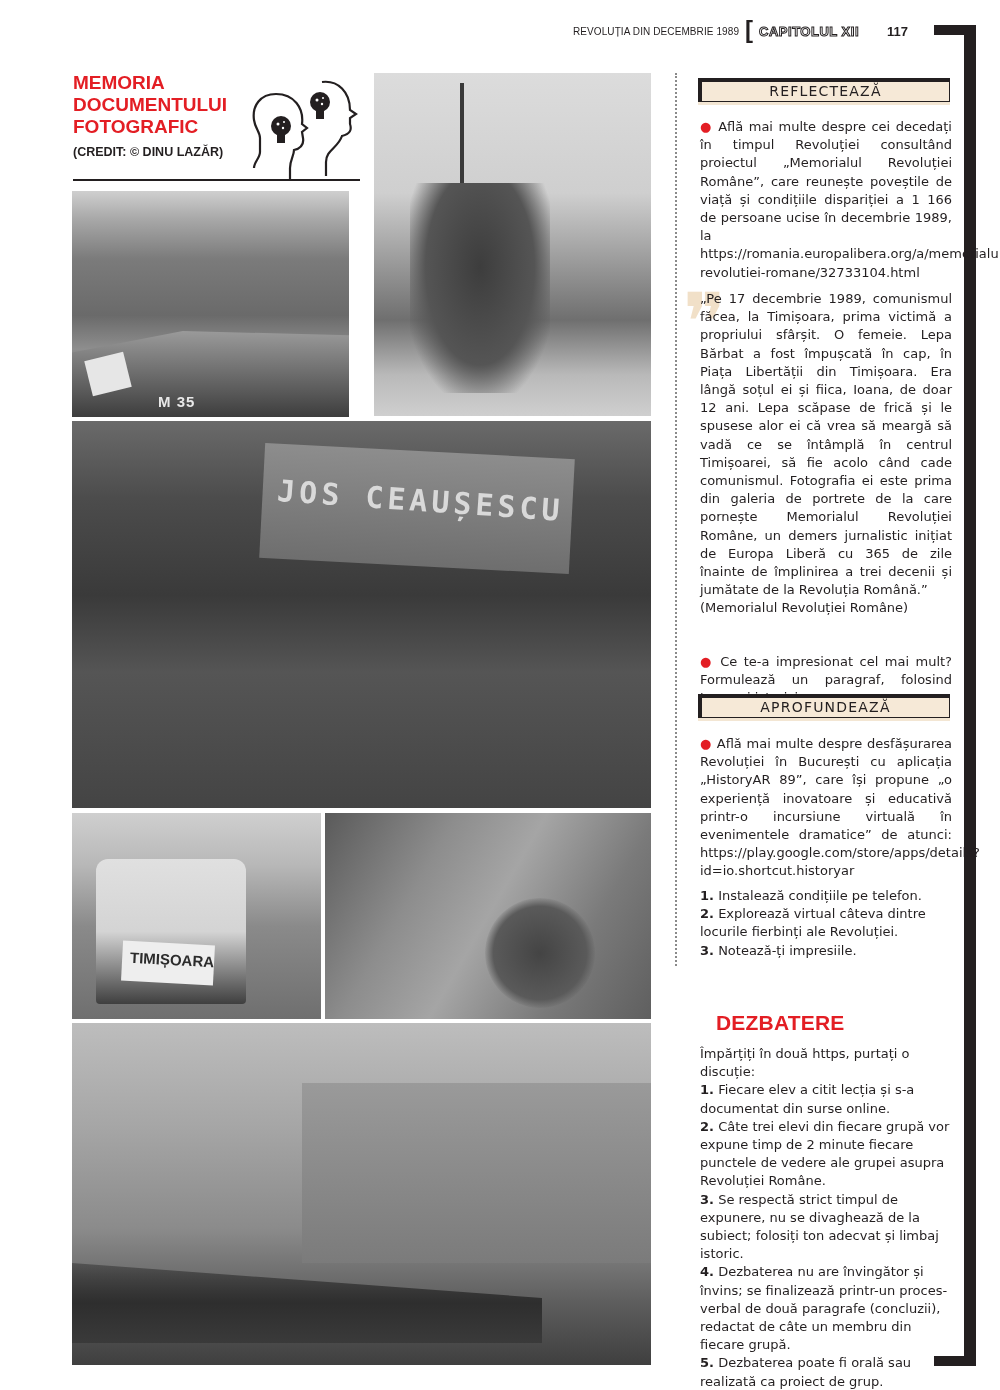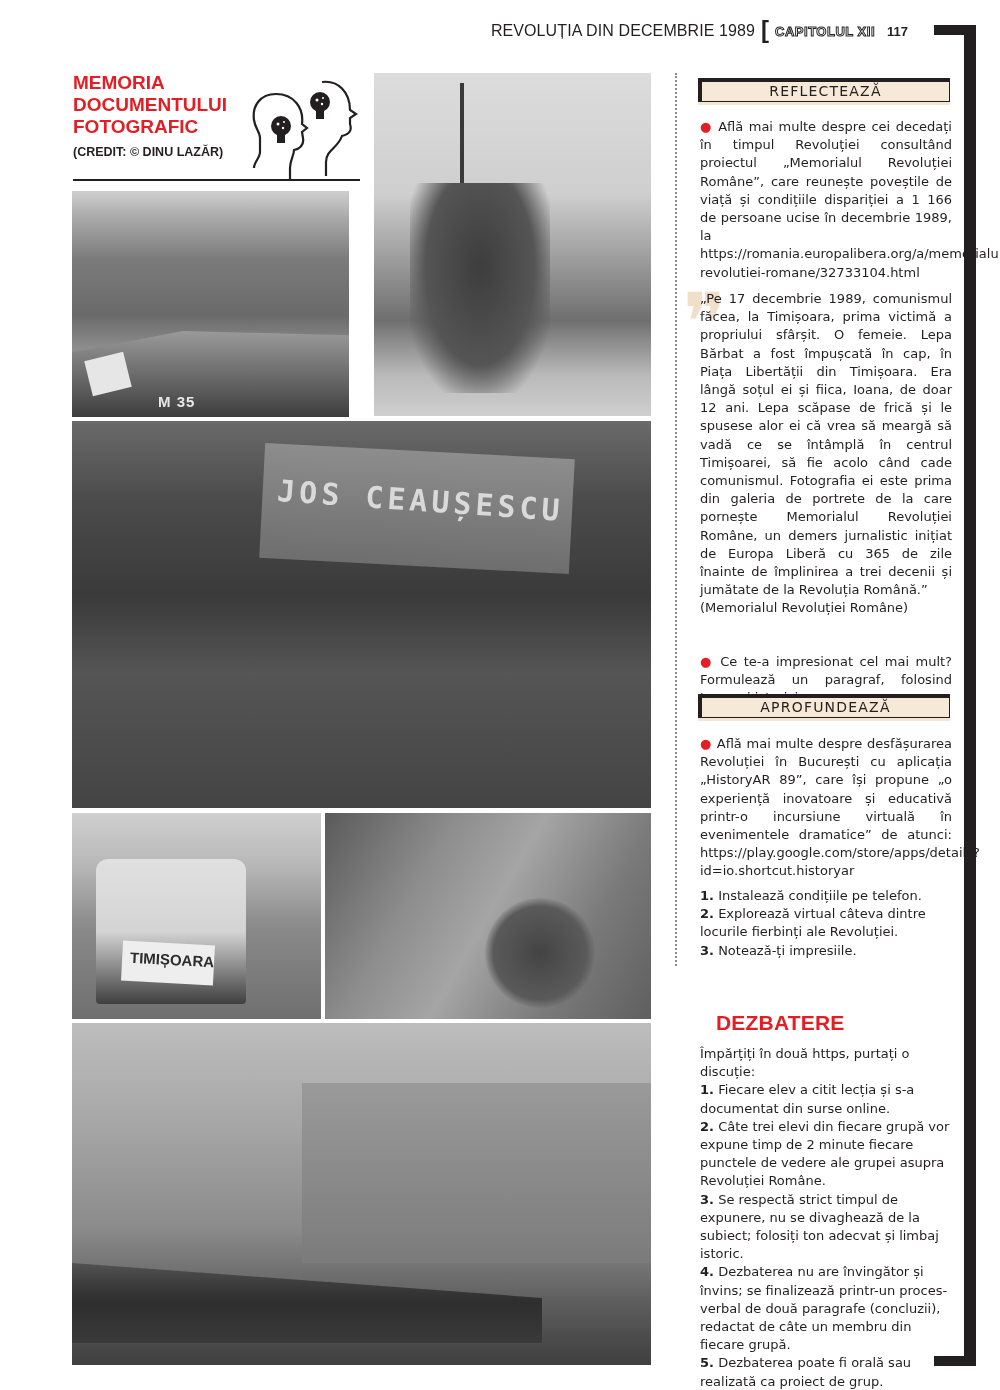--- a/index.html
+++ b/index.html
@@ -1,24 +1,24 @@
 <!DOCTYPE html>
 <html><head>
   <meta charset="utf-8">
   <style>
     * { box-sizing: border-box; margin: 0; padding: 0; }
     html, body { width: 1000px; height: 1390px; background: #ffffff; overflow: hidden; }
     body { position: relative; font-family: "DejaVu Sans", "Liberation Sans", sans-serif; color: #231f20; }
 
     
     .running-head { position: absolute; top: 21px; right: 92px; height: 20px; display: flex; align-items: center; gap: 6px; white-space: nowrap; }
-    .rh-title { font-family: "Liberation Sans", sans-serif; font-size: 16px; color: #231f20; letter-spacing: 0.1px; }
+    .rh-title { font-family: "Liberation Sans", sans-serif; font-size: 10px; color: #231f20; letter-spacing: 0.1px; }
     .rh-bracket { font-family: "Liberation Sans", sans-serif; font-size: 24px; font-weight: bold; color: #231f20; line-height: 1; margin-top: -3px; }
     .rh-chapter { font-family: "Liberation Sans", sans-serif; font-size: 13px; font-weight: bold; color: #fff; -webkit-text-stroke: 1px #231f20; letter-spacing: 0.5px; }
-    .rh-page { font-family: "Liberation Sans", sans-serif; font-size: 13px; font-weight: bold; color: #231f20; margin-left: 6px; }
+    .rh-page { font-family: "Liberation Sans", sans-serif; font-size: 13px; font-weight: bold; color: #231f20; margin-left: 22px; }
 
     
     .frame-top { position: absolute; left: 934px; top: 25px; width: 42px; height: 10px; background: #231f20; }
     .frame-right { position: absolute; left: 964px; top: 25px; width: 12px; height: 1341px; background: #231f20; }
     .frame-bottom { position: absolute; left: 934px; top: 1356px; width: 42px; height: 10px; background: #231f20; }
 
     
     .memoria { position: absolute; left: 73px; top: 72px; width: 200px; }
     .memoria-title { font-family: "Liberation Sans", sans-serif; font-weight: bold; color: #e31e24; font-size: 19px; line-height: 22px; }
     .memoria-credit { font-family: "Liberation Sans", sans-serif; font-weight: bold; font-size: 12.5px; color: #231f20; margin-top: 7px; }

